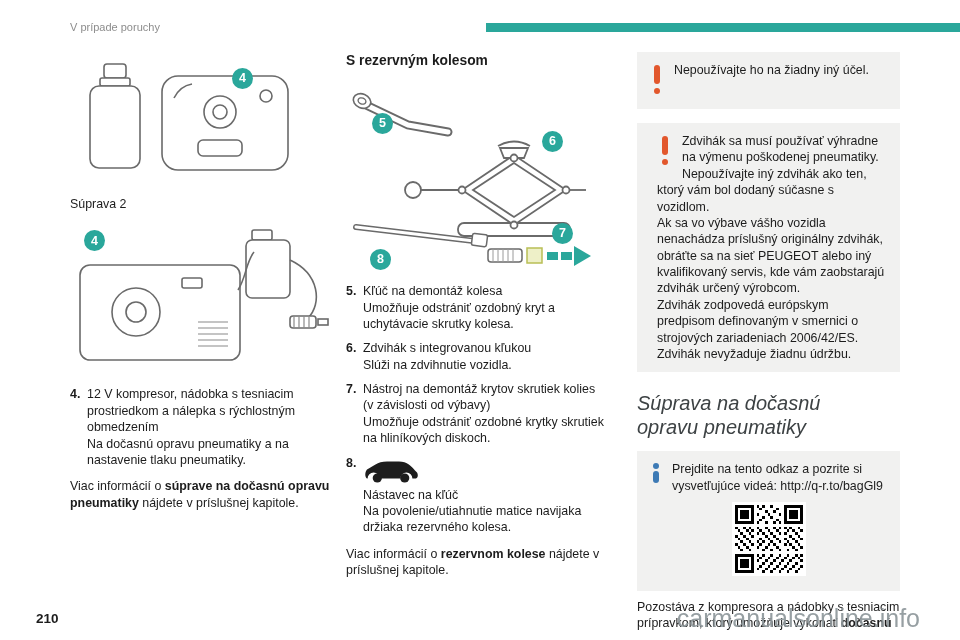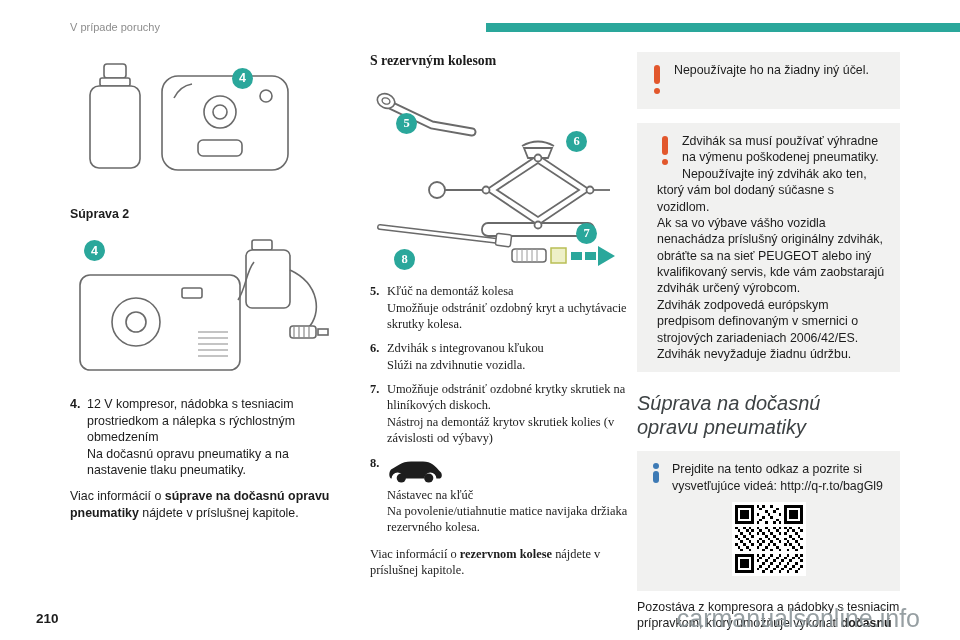--- a/index.html
+++ b/index.html
@@ -11,26 +11,26 @@
     --line:#6a6a6a;
   }
   *{margin:0;padding:0;box-sizing:border-box;}
   html,body{width:960px;height:640px;}
   body{position:relative;overflow:hidden;background:#fff;color:var(--ink);
        font-family:"Liberation Sans",sans-serif;font-size:12.4px;line-height:1.32;}
   .running-head{position:absolute;top:20px;left:70px;font-size:11px;color:#8d8d8d;}
   .head-bar{position:absolute;top:23px;left:486px;width:474px;height:9px;background:var(--teal);}
   .col{position:absolute;top:52px;}
   .col-left{left:70px;width:262px;}
-  .col-mid{left:370px;width:260px;font-family:Liberation Serif, serif;}
+  .col-mid{left:346px;width:260px;}
   .col-right{left:637px;width:263px;}
   .fig{position:relative;}
   .badge{position:absolute;width:21px;height:21px;border-radius:50%;background:var(--teal);
          color:#fff;font-size:12.5px;font-weight:bold;display:flex;align-items:center;justify-content:center;}
-  .caption{font-weight:bold;margin:14px 0 8px;}
+  .caption{font-weight:normal;margin:4px 0 8px;}
   .mid-head{font-size:13.8px;font-weight:bold;margin-bottom:5px;}
   .list-item{display:flex;margin-top:8px;}
   .list-item .num{font-weight:bold;flex:0 0 17px;}
   .itxt{flex:1;}
   .para{margin-top:10px;}
   b{font-weight:bold;}
   .note{background:var(--boxbg);padding:10px 12px;overflow:hidden;}
   .note + .note{margin-top:14px;padding-left:20px;}
   .warn-icon{float:left;width:17px;height:34px;margin:1px 8px 2px 0;position:relative;}
   .warn-icon::before{content:"";position:absolute;left:5px;top:2px;width:6px;height:19px;background:var(--warn);border-radius:3px;}
@@ -170,22 +170,22 @@
     <span class="num">6.</span>
     <div class="itxt">
       <div>Zdvihák s integrovanou kľukou</div>
       <div>Slúži na zdvihnutie vozidla.</div>
     </div>
   </div>
 
   <div class="list-item">
     <span class="num">7.</span>
     <div class="itxt">
+      <div>Nástroj na demontáž krytov skrutiek kolies (v závislosti od výbavy)</div>
       <div>Umožňuje odstrániť ozdobné krytky skrutiek na hliníkových diskoch.</div>
-      <div>Nástroj na demontáž krytov skrutiek kolies (v závislosti od výbavy)</div>
     </div>
   </div>
 
   <div class="list-item">
     <span class="num">8.</span>
     <div class="itxt">
       <svg class="car-ic" width="56" height="27" viewBox="0 0 56 26">
         <path d="M4 21 c-2 -1 -2.5 -6 0 -9 c6 -3 10 -8 20 -8 h12 c8 0 13 5 16 9 l2 2 c1.2 2 1.2 5 -1 6 h-3.6 a6 6 0 0 0 -12 0 h-20.8 a6 6 0 0 0 -12 0 z" fill="#1d1d1d"></path>
         <circle cx="14.3" cy="20.5" r="4.6" fill="#1d1d1d"></circle>
         <circle cx="41.7" cy="20.5" r="4.6" fill="#1d1d1d"></circle>

